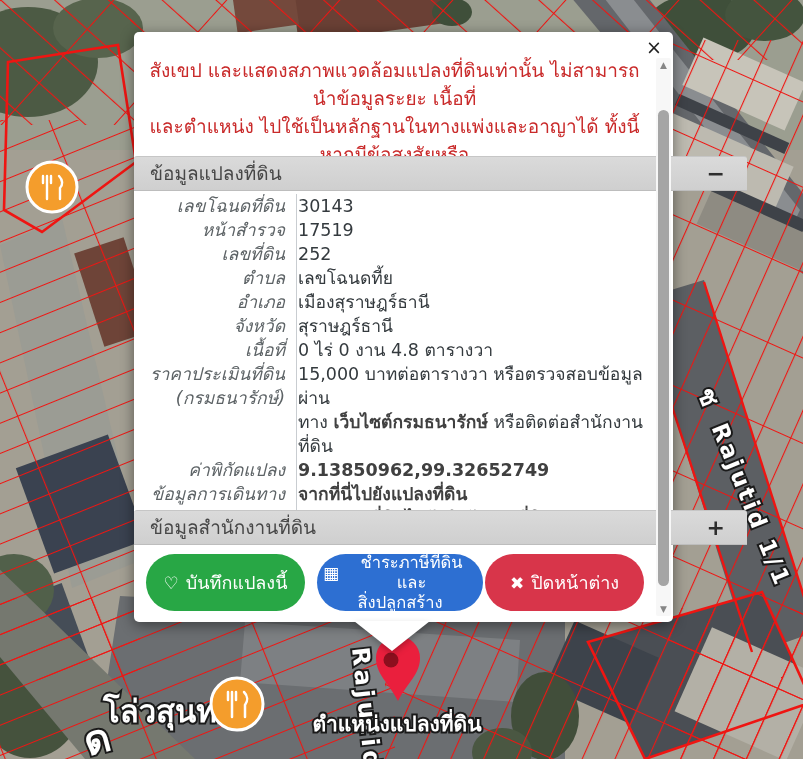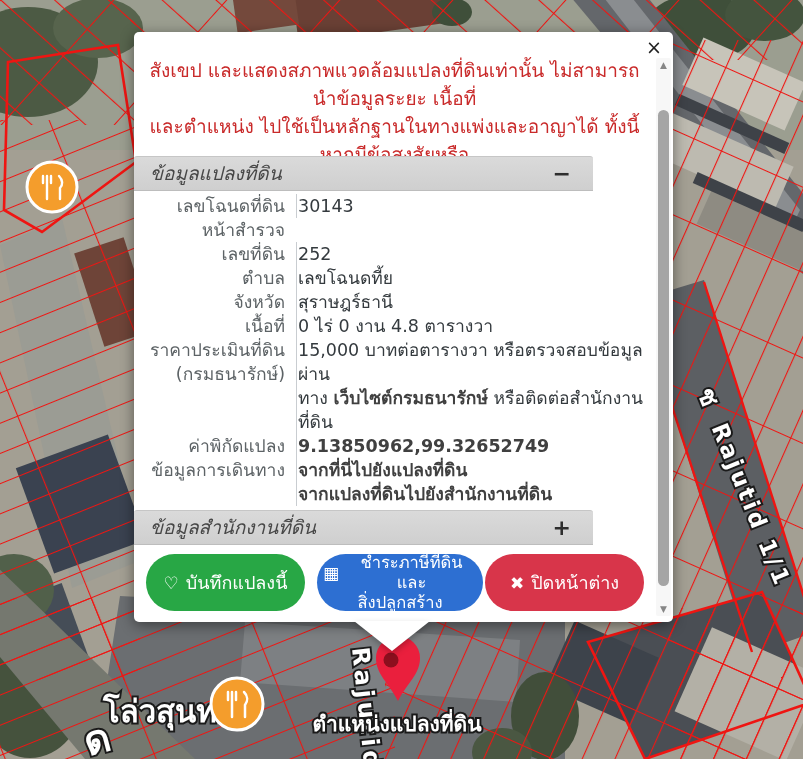--- a/index.html
+++ b/index.html
@@ -28,36 +28,36 @@
     position:absolute;top:2px;right:7px;border:0;background:none;cursor:pointer;
     font-size:19px;line-height:26px;color:#1f1f1f;padding:0 4px;
     font-family:"DejaVu Sans",sans-serif;
   }
   .warnwrap{
     position:absolute;top:18px;left:12px;right:30px;height:106px;overflow:hidden;
     text-align:center;color:#c92a2a;font-size:19px;line-height:28px;
   }
   .warn-clip{margin-top:-22px;}
   .sechead{
-    position:absolute;left:0;width:459px;height:35px;
+    position:absolute;left:0;width:613px;height:35px;
     background:linear-gradient(#dadada,#cfcfcf);
     border-top:1px solid #c6c6c6;border-bottom:1px solid #bdbdbd;
     border-radius:3px 3px 0 0;
     color:#474747;font-size:19px;line-height:33px;padding:0 16px;
-    display:flex;justify-content:space-between;align-items:center;font-style:italic;
+    display:flex;justify-content:space-between;align-items:center;
   }
   .sechead .tgl{
     font-weight:800;font-size:22px;color:#2e2e2e;cursor:pointer;line-height:1;
     padding:0 6px;
   }
   .sec-parcel{top:124px;}
   .sec-office{top:478px;gap:40px;}
   .ptable{position:absolute;top:162px;left:0;right:24px;font-size:17.5px;}
   .prow{display:flex;line-height:24px;}
-  .lbl{width:162px;flex:0 0 162px;text-align:right;padding-right:11px;color:#5d6366;}
+  .lbl{width:162px;flex:0 0 162px;text-align:right;padding-right:11px;color:#5d6366;font-style:italic;}
   .val{flex:1;border-left:1px solid #c9cdd1;padding-left:1px;color:#343a3e;}
   .ptable a{color:#404040;text-decoration:none;cursor:pointer;font-weight:bold;}
   .btnrow{position:absolute;top:522px;left:0;right:24px;height:62px;}
   .pbtn{
     position:absolute;top:0;height:57px;border:0;border-radius:29px;color:#fff;
     cursor:pointer;font-family:"DejaVu Sans","Liberation Sans",sans-serif;
     display:flex;flex-direction:column;align-items:center;justify-content:center;
   }
   .pbtn .l1{display:flex;align-items:center;gap:7px;}
   .btn-save{left:12px;width:159px;background:#28a745;font-size:18px;}
@@ -205,28 +205,33 @@
       <span class="tgl">−</span>
     </div>
 
     <div class="ptable">
       <div class="prow">
         <div class="lbl">เลขโฉนดที่ดิน</div>
         <div class="val">30143</div>
       </div>
       <div class="prow">
         <div class="lbl">หน้าสำรวจ</div>
+        <div class="val">17519</div>
       </div>
       <div class="prow">
         <div class="lbl">เลขที่ดิน</div>
         <div class="val">252</div>
       </div>
       <div class="prow">
         <div class="lbl">ตำบล</div>
         <div class="val">เลขโฉนดที้ย</div>
+      </div>
+      <div class="prow">
+        <div class="lbl">อำเภอ</div>
+        <div class="val">เมืองสุราษฎร์ธานี</div>
       </div>
       <div class="prow">
         <div class="lbl">จังหวัด</div>
         <div class="val">สุราษฎร์ธานี</div>
       </div>
       <div class="prow">
         <div class="lbl">เนื้อที่</div>
         <div class="val">0 ไร่ 0 งาน 4.8 ตารางวา</div>
       </div>
       <div class="prow">

